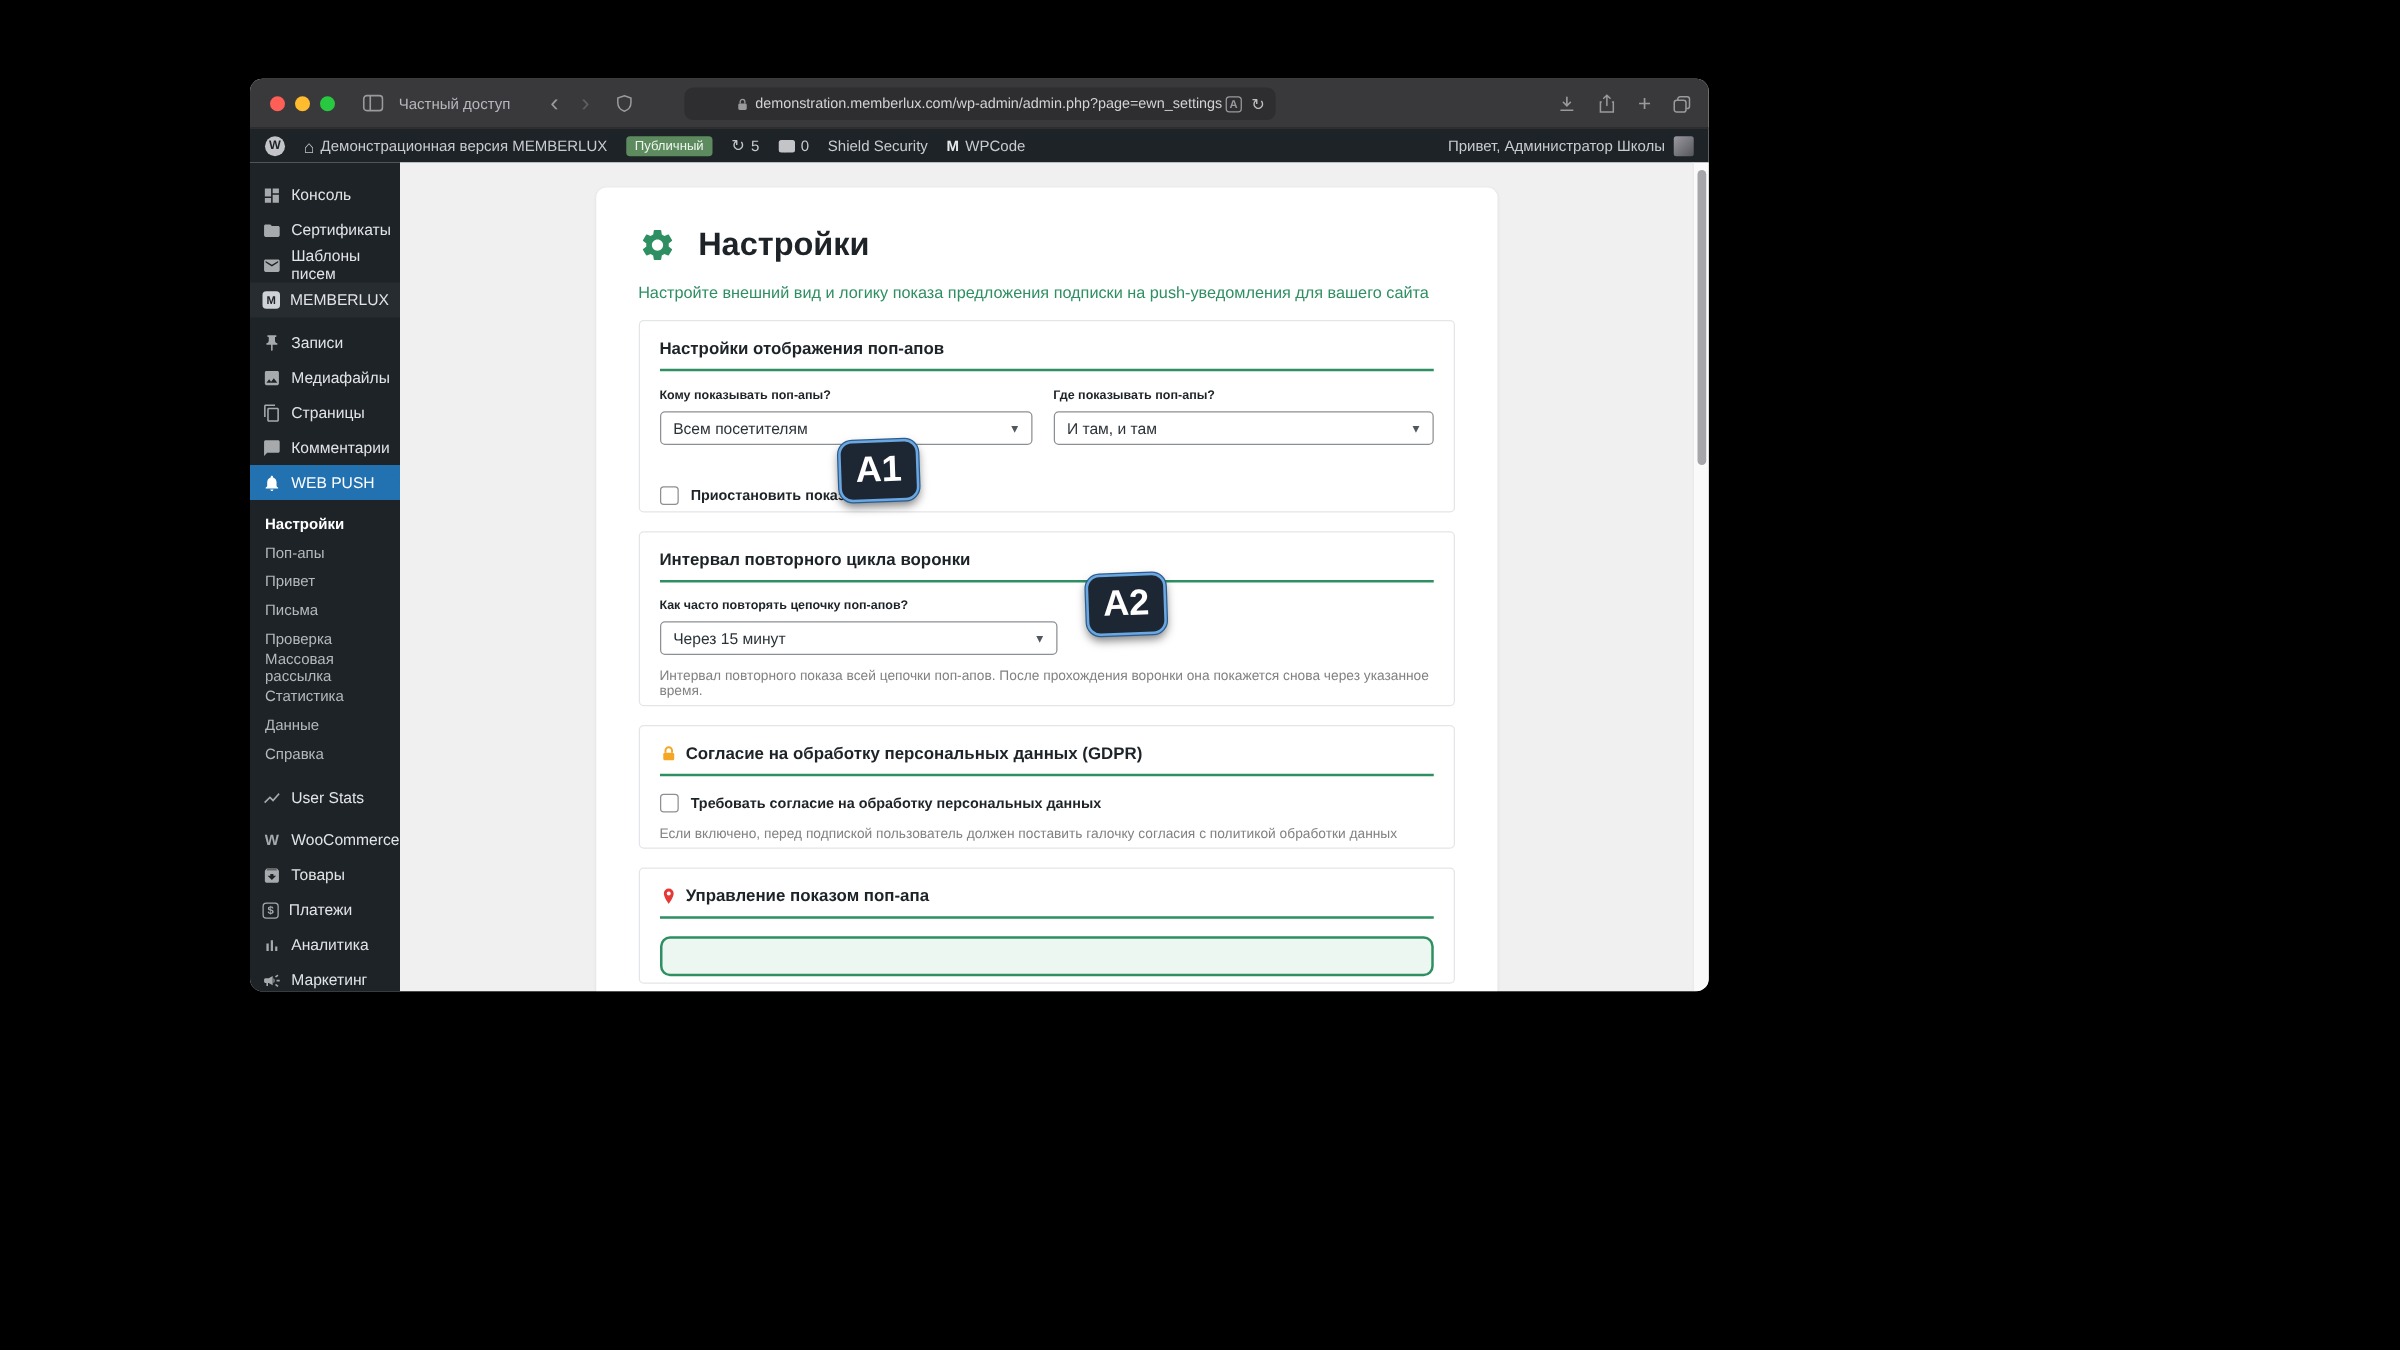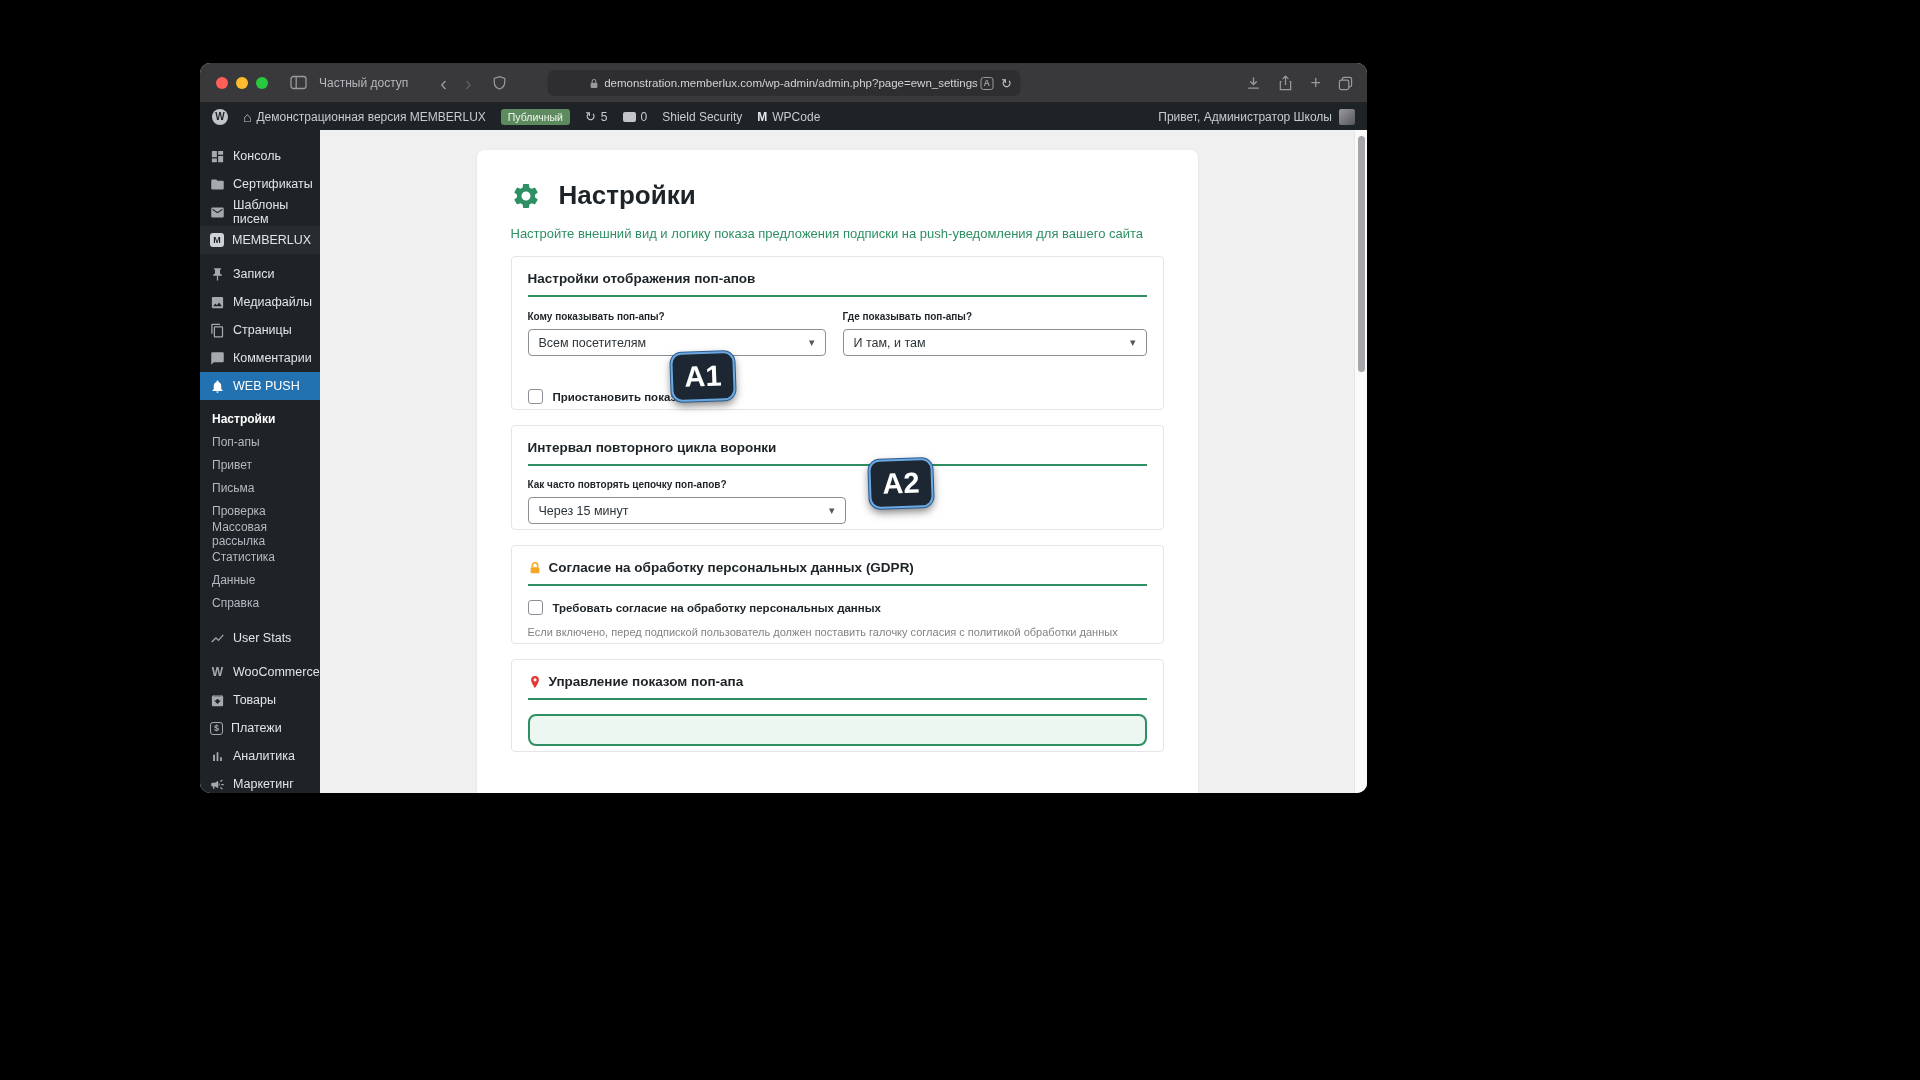--- a/index.html
+++ b/index.html
@@ -384,20 +384,21 @@
 
           <div class="section">
             <div class="section-title">
               <span>Интервал повторного цикла воронки</span>
             </div>
             <div class="field-label mt13">Как часто повторять цепочку поп-апов?</div>
             <div class="select narrow">
               <span>Через 15 минут</span>
               <span class="chev">▾</span>
             </div>
+            <div class="help">Интервал повторного показа всей цепочки поп-апов. После прохождения воронки она покажется снова через указанное время.</div>
           </div>
 
           <div class="section">
             <div class="section-title">
               <svg viewBox="0 0 16 16">
                   <rect x="3" y="7" width="10" height="7" rx="1.5" fill="#f5a623"></rect>
                   <path d="M5 7V5a3 3 0 0 1 6 0v2" stroke="#f5a623" stroke-width="1.8" fill="none"></path>
                 </svg>
               <span>Согласие на обработку персональных данных (GDPR)</span>
             </div>

